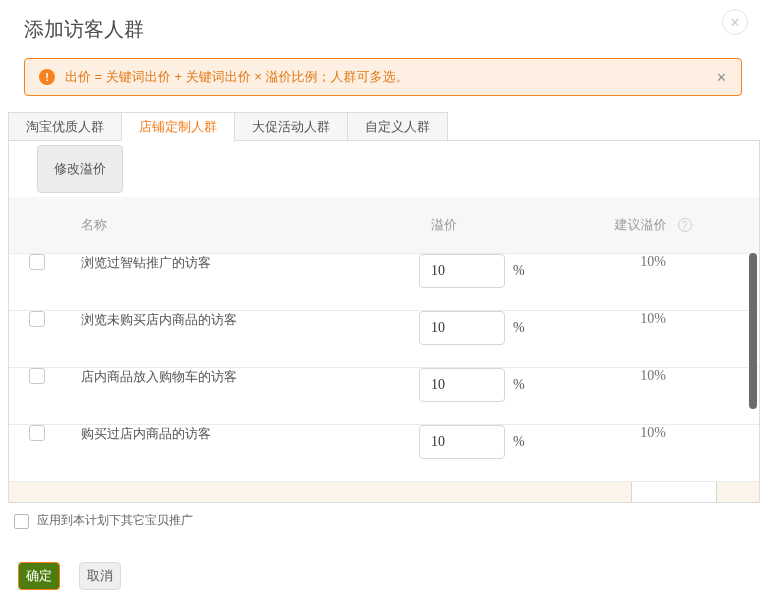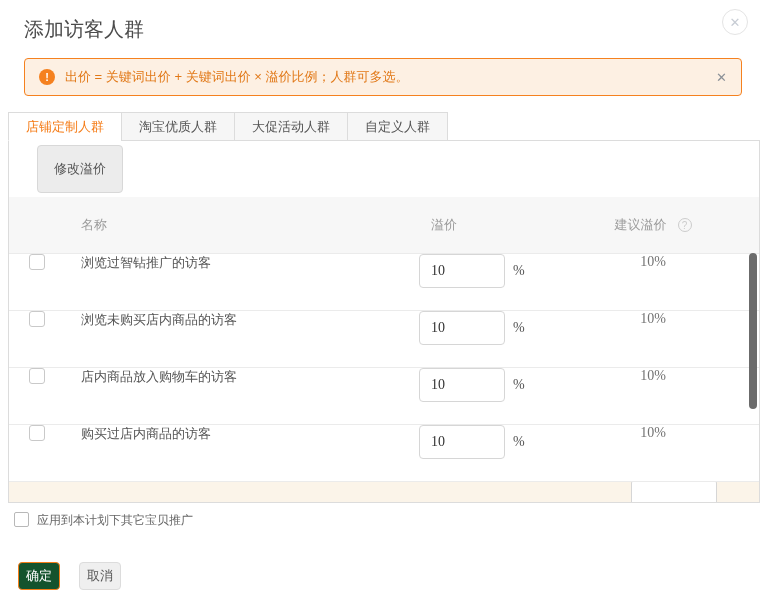--- a/index.html
+++ b/index.html
@@ -57,26 +57,26 @@
   .unit { margin-left:8px; font-family:"Liberation Serif", serif; font-size:14px; color:#555; }
   .sval { font-family:"Liberation Serif", serif; font-size:14px; color:#737373; }
 
   .partial { height:22px; border-top:1px solid #ebebeb; background:#fbf4e9;
     overflow:hidden; display:flex; }
   .partial .pinput { margin-top:6px; }
 
   .scroll-thumb { position:absolute; right:2px; top:112px; width:8px; height:156px;
     background:#6b6b6b; border-radius:4px; cursor:pointer; }
 
-  .apply { position:absolute; left:14px; top:512px; display:flex; align-items:flex-start;
+  .apply { position:absolute; left:14px; top:512px; display:flex; align-items:flex-end;
     gap:8px; font-size:12px; color:#666; cursor:pointer; }
   .cb.small { width:15px; height:15px; border-radius:2px; border:1px solid #b8b8b8; }
 
   .actions { position:absolute; left:18px; top:562px; display:flex; gap:19px; }
-  .btn-primary { min-width:40px; height:28px; padding:0 7px; background:#14532d;
+  .btn-primary { min-width:40px; height:28px; padding:0 7px; background:#4d7c0f;
     border:1px solid #f57c17; border-radius:4px; color:#fff; font-size:13px;
     font-family:Liberation Serif, serif; cursor:pointer; }
   .btn-cancel { min-width:40px; height:28px; padding:0 7px; background:#efefef;
     border:1px solid #dcdcdc; border-radius:4px; color:#555; font-size:13px;
     font-family:inherit; cursor:pointer; }
 </style>
 </head>
 <body>
 
 <div class="dialog">
@@ -86,25 +86,25 @@
     <span>✕</span>
   </div>
 
   <div class="alert">
     <span class="alert-icon">!</span>
     <span class="alert-text">出价 = 关键词出价 + 关键词出价 × 溢价比例；人群可多选。</span>
     <span class="alert-close">✕</span>
   </div>
 
   <div class="tabbar">
+      <div class="tab">
+        <span>淘宝优质人群</span>
+      </div>
       <div class="tab active">
         <span>店铺定制人群</span>
-      </div>
-      <div class="tab">
-        <span>淘宝优质人群</span>
       </div>
       <div class="tab">
         <span>大促活动人群</span>
       </div>
       <div class="tab">
         <span>自定义人群</span>
       </div>
     </div>
 
   <div class="panel">

